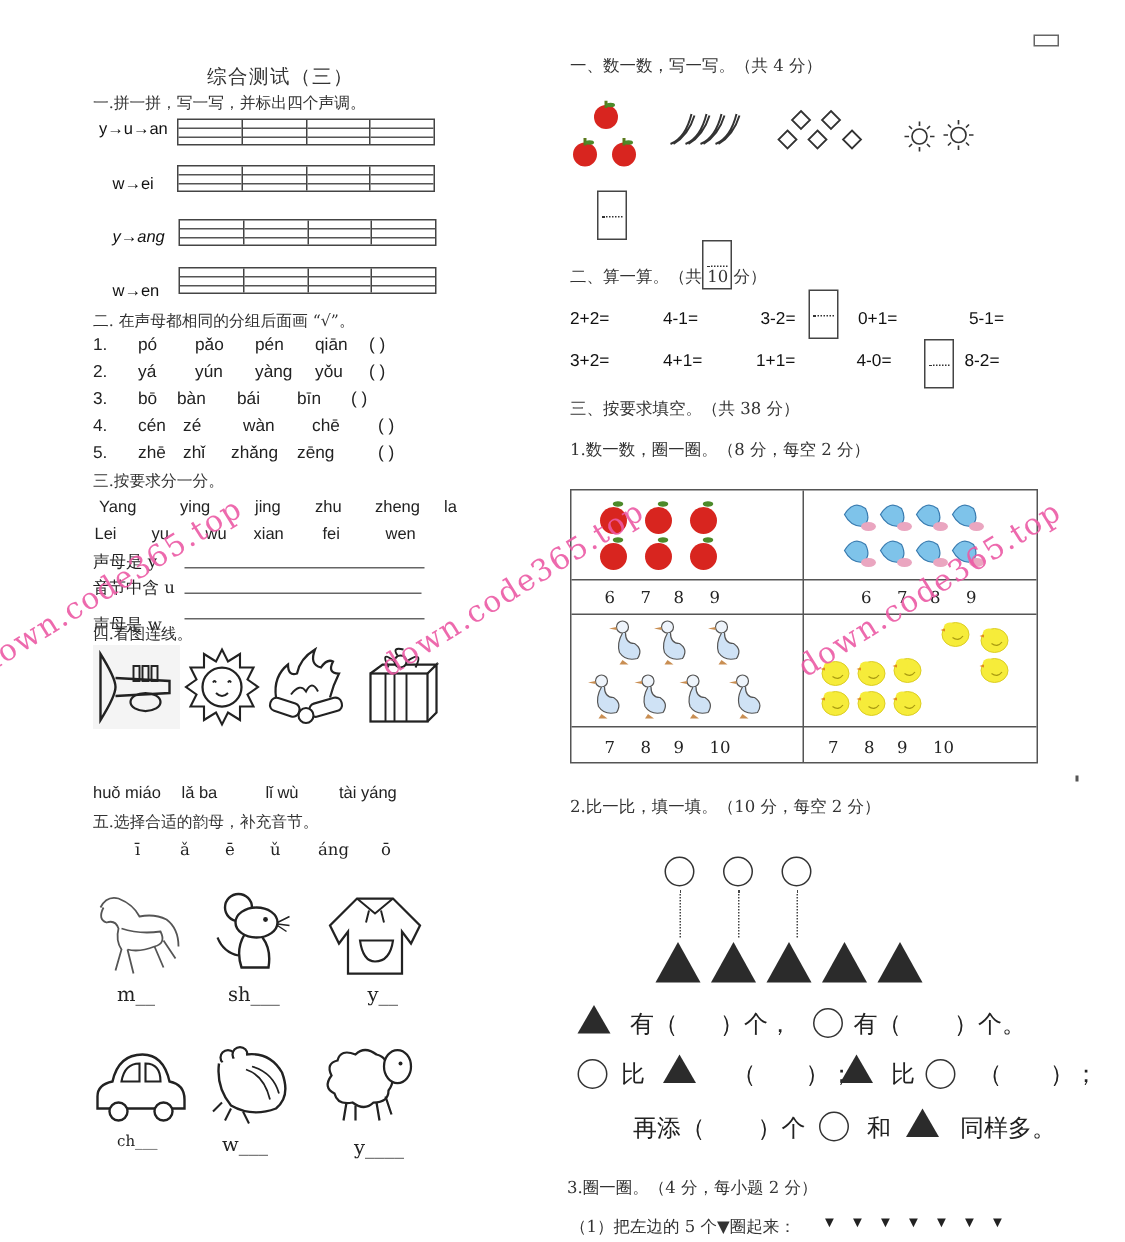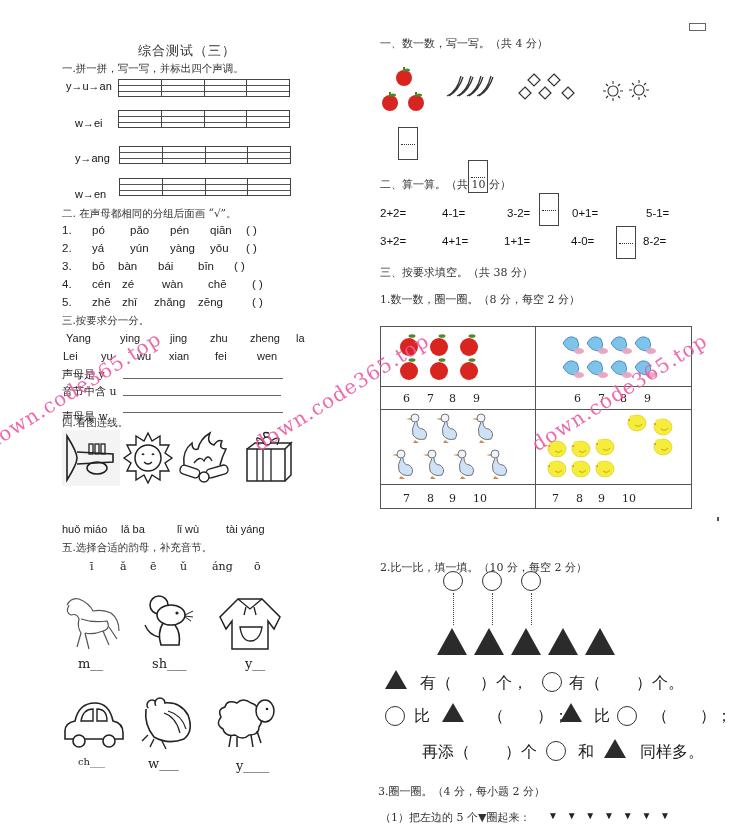--- a/index.html
+++ b/index.html
@@ -60,21 +60,21 @@
   </div>
 
 <div class="abs label sans" style="left:75px; top:117px;">w→ei</div>
 <div class="abs grid4" style="left:118px; top:110px;">
     <div class="cell"></div>
     <div class="cell"></div>
     <div class="cell"></div>
     <div class="cell"></div>
   </div>
 
-<div class="abs label sans" style="left:75px; top:152px;">y→ang</div>
+<div class="abs label sans" style="left:75px; top:152px;font-style:italic;">y→ang</div>
 <div class="abs grid4" style="left:119px; top:146px;">
     <div class="cell"></div>
     <div class="cell"></div>
     <div class="cell"></div>
     <div class="cell"></div>
   </div>
 
 <div class="abs label sans" style="left:75px; top:188px;">w→en</div>
 <div class="abs grid4" style="left:119px; top:178px;">
     <div class="cell"></div>
@@ -468,21 +468,21 @@
   <div class="abs tnum serif" style="left:171px; top:165px; display:flex;">
     <span style="width:24px">7</span>
     <span style="width:22px">8</span>
     <span style="width:24px">9</span>
     <span>10</span>
   </div>
 </div>
 
 <div class="abs" style="left:717px; top:517px; width:2px; height:4px; background:#555;"></div>
 
-<div class="abs rsec serif" style="left:380px; top:560px;">2.比一比，填一填。（10 分，每空 2 分）</div>
+<div class="abs rsec serif" style="left:380px; top:530px;">2.比一比，填一填。（10 分，每空 2 分）</div>
 
 <div class="abs circ-md" style="left:443px; top:571px;"></div>
 <div class="abs circ-md" style="left:482px; top:571px;"></div>
 <div class="abs circ-md" style="left:521px; top:571px;"></div>
 <div class="abs" style="left:453px; top:593px; height:32px; border-left:1.4px dotted #444;"></div>
 <div class="abs" style="left:492px; top:593px; height:32px; border-left:1.4px dotted #444;"></div>
 <div class="abs" style="left:531px; top:593px; height:32px; border-left:1.4px dotted #444;"></div>
 
 <div class="abs" style="left:437px; top:628px; display:flex; gap:7px;">
   <div class="tri" style="border-left-width:15px; border-right-width:15px; border-bottom-width:27px;"></div>

